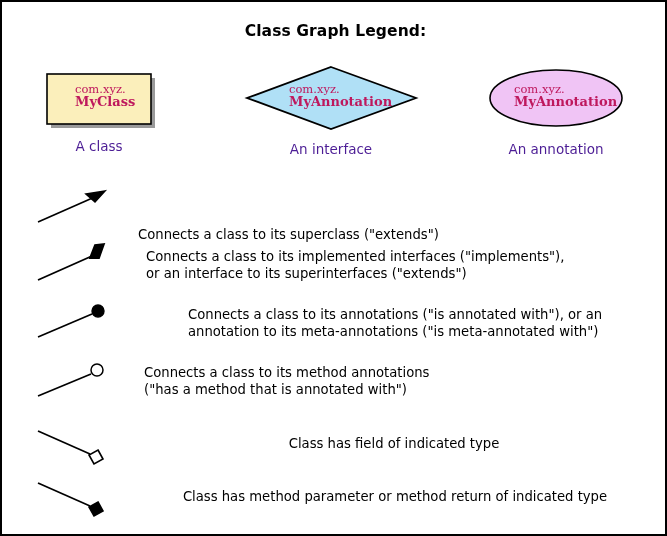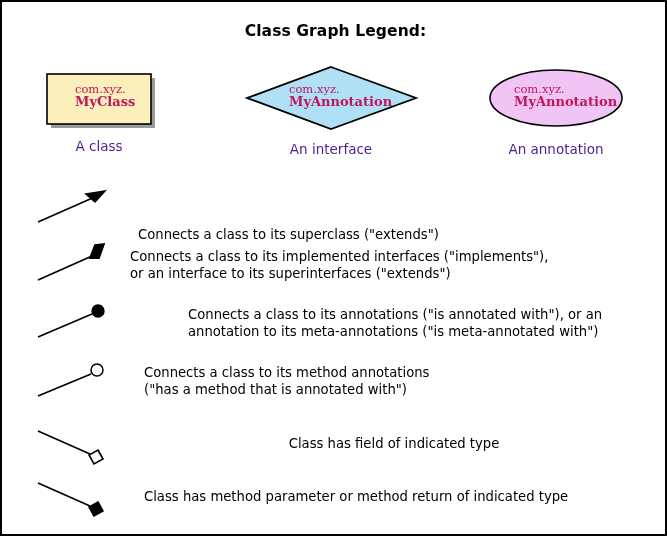--- a/index.html
+++ b/index.html
@@ -135,26 +135,26 @@
   <div class="caption" style="left:259px; top:139px; width:140px;">An interface</div>
 
   <div class="node-label" style="left:484px; top:81px; width:140px;">
     <span class="pkg">com.xyz.</span>
     <span class="name">MyAnnotation</span>
   </div>
   <div class="caption" style="left:484px; top:139px; width:140px;">An annotation</div>
 
   <div class="row-text" style="left:136px; top:200px; width:500px;margin-top:24px;">Connects a class to its superclass ("extends")</div>
 
-  <div class="row-text" style="left:128px; top:246px; width:510px;">Connects a class to its implemented interfaces ("implements"),
+  <div class="row-text" style="left:144px; top:246px; width:510px;">Connects a class to its implemented interfaces ("implements"),
 or an interface to its superinterfaces ("extends")</div>
 
   <div class="row-text" style="left:142px; top:304px; width:515px;margin-left:44px;">Connects a class to its annotations ("is annotated with"), or an
 annotation to its meta-annotations ("is meta-annotated with")</div>
 
   <div class="row-text" style="left:142px; top:362px; width:500px;">Connects a class to its method annotations
 ("has a method that is annotated with")</div>
 
   <div class="row-text" style="left:142px; top:433px; width:500px;text-align:center;">Class has field of indicated type</div>
 
-  <div class="row-text" style="left:142px; top:486px; width:520px;">Class has method parameter or method return of indicated type</div>
+  <div class="row-text" style="left:133px; top:486px; width:520px;text-align:center;">Class has method parameter or method return of indicated type</div>
 
 </div>
 
 </body></html>

